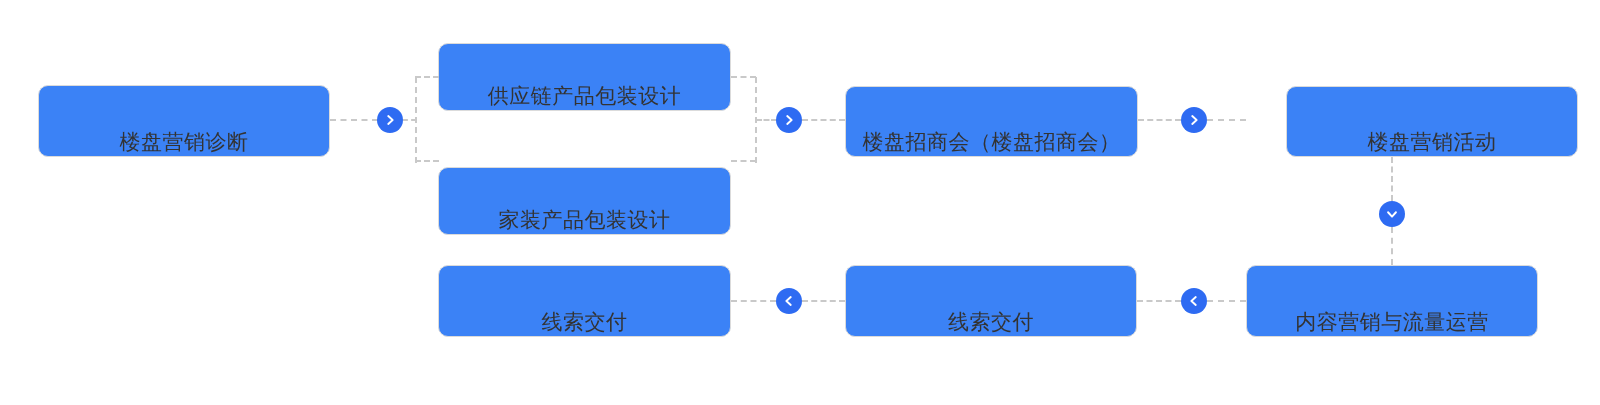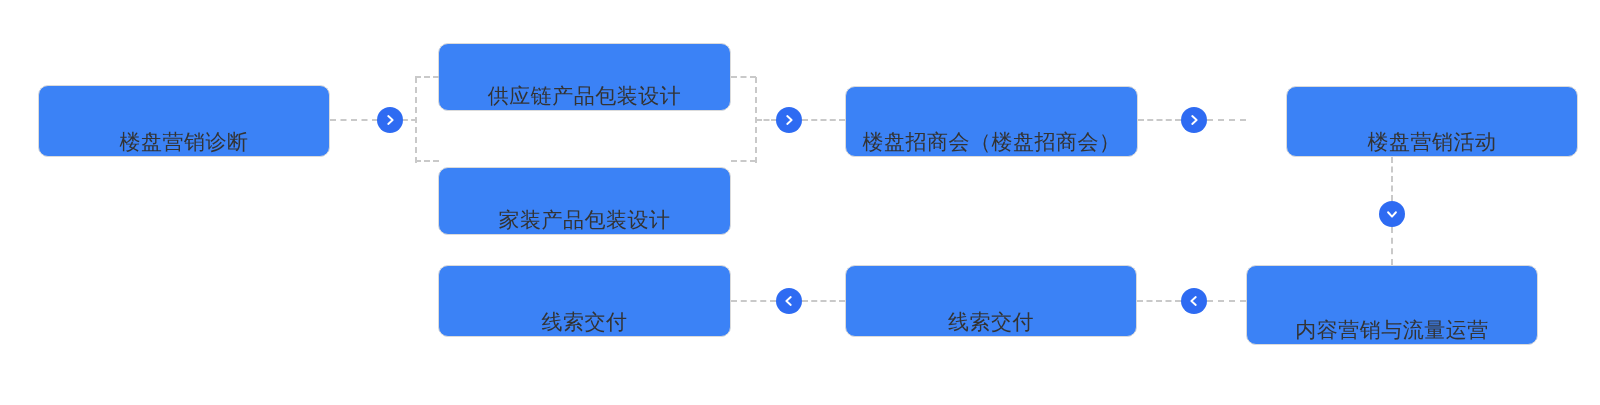--- a/index.html
+++ b/index.html
@@ -45,21 +45,21 @@
   .badge svg{display:block;}
   .dir-down svg{transform:rotate(90deg);}
   .dir-left svg{transform:rotate(180deg);}
 
   
   #n-diagnosis          {left:38px;  top:85px;  width:292px; height:72px;}
   #n-supply             {left:438px; top:43px;  width:293px; height:68px;}
   #n-homedecor          {left:438px; top:127px; width:293px; height:68px;margin-top:40px;}
   #n-meeting            {left:845px; top:86px;  width:293px; height:71px;}
   #n-activity           {left:1286px;top:86px;  width:292px; height:71px;}
-  #n-content            {left:1246px;top:265px; width:292px; height:80px;}
+  #n-content            {left:1246px;top:265px; width:292px; height:72px;}
   #n-leads              {left:845px; top:265px; width:292px; height:72px;font-family:Liberation Serif, serif;}
   #n-deal               {left:438px; top:265px; width:293px; height:72px;}
 </style>
 </head>
 <body>
 
 <div class="stage">
 
   <div class="node" id="n-diagnosis">
     <span>楼盘营销诊断</span>

